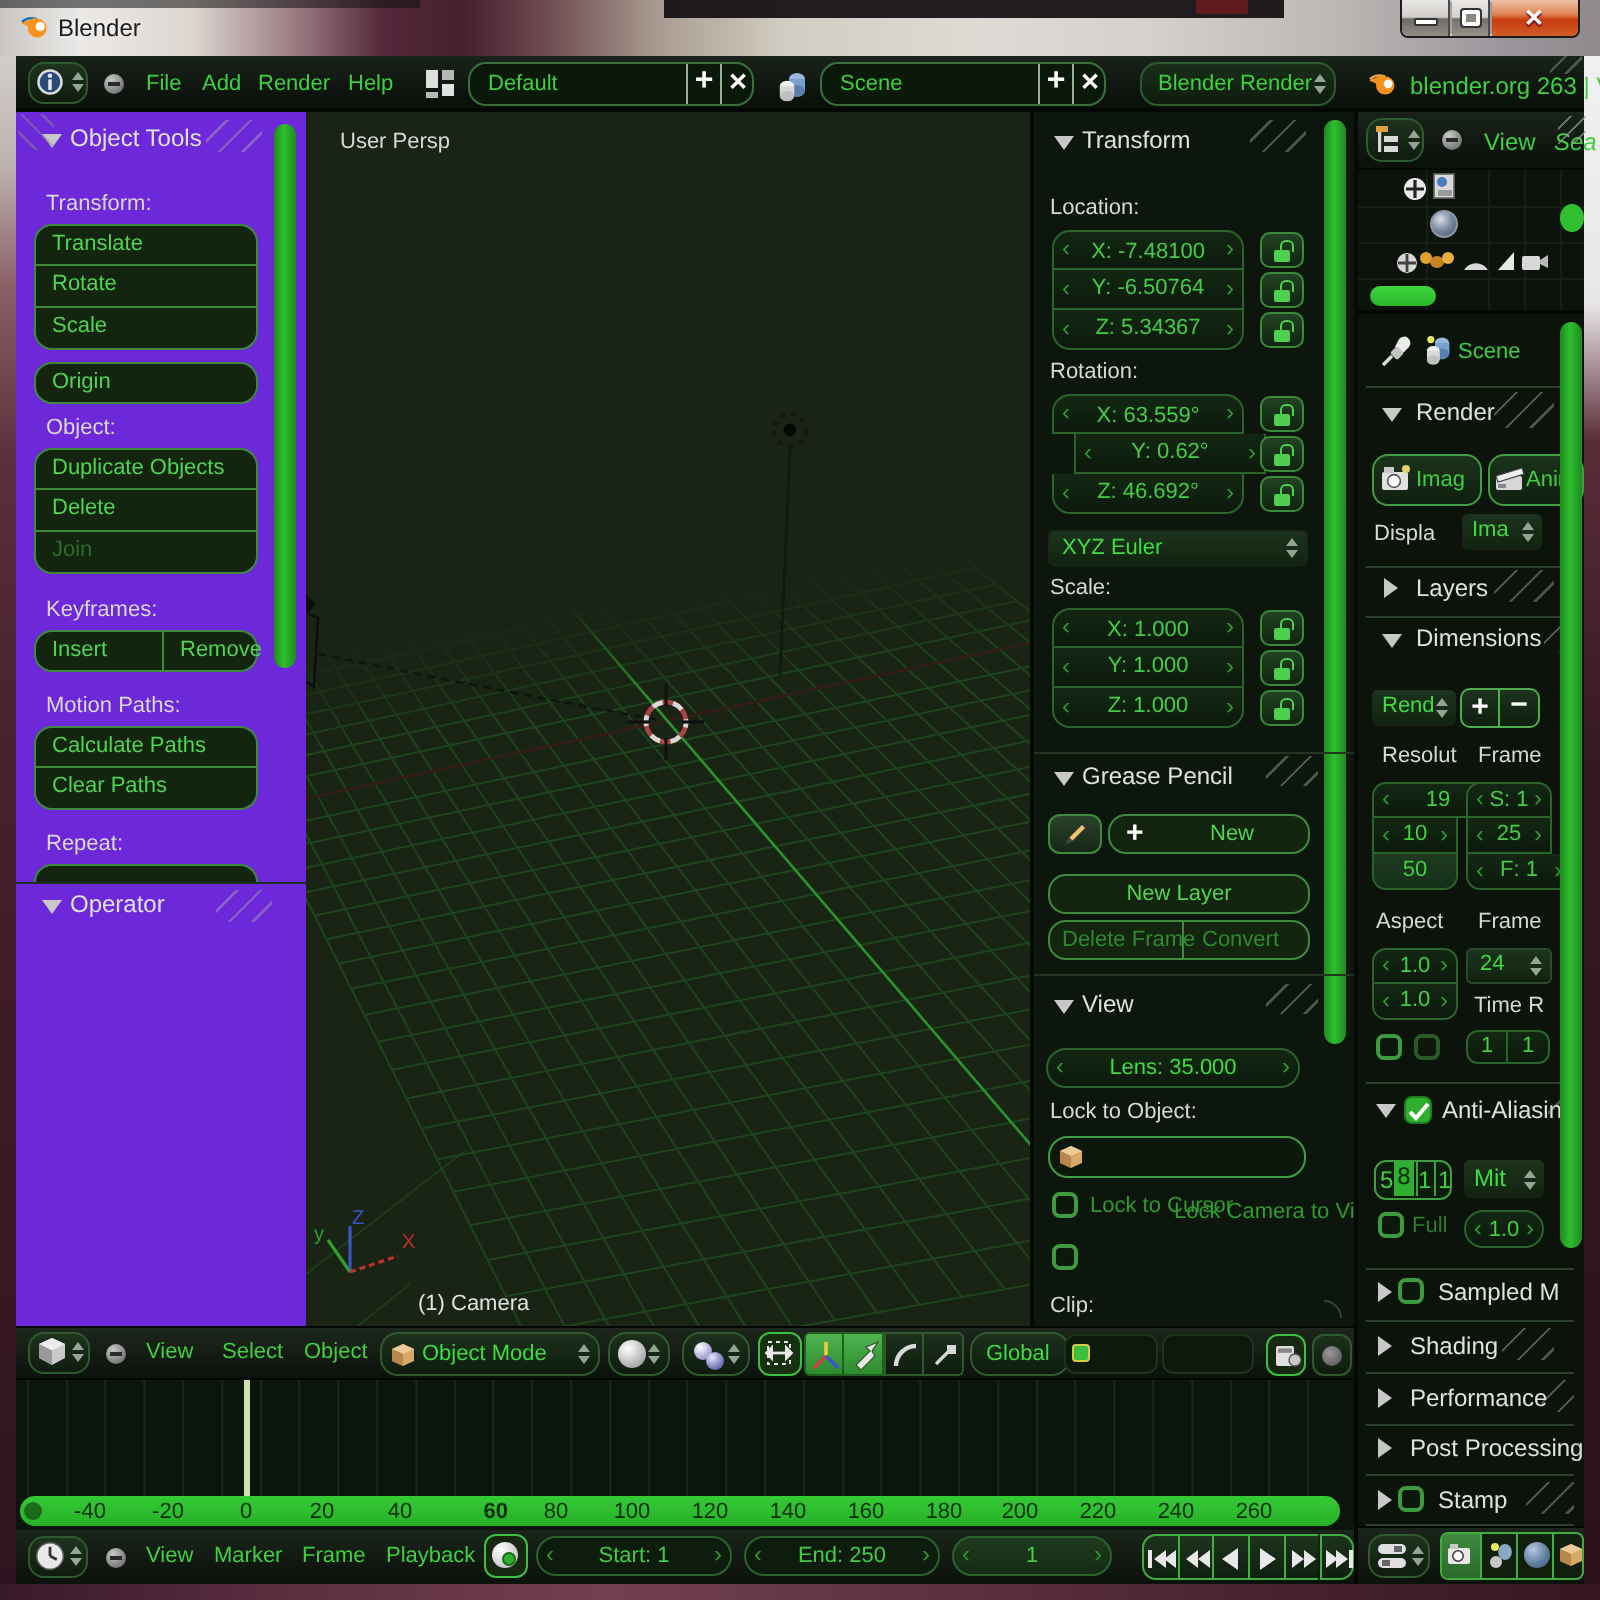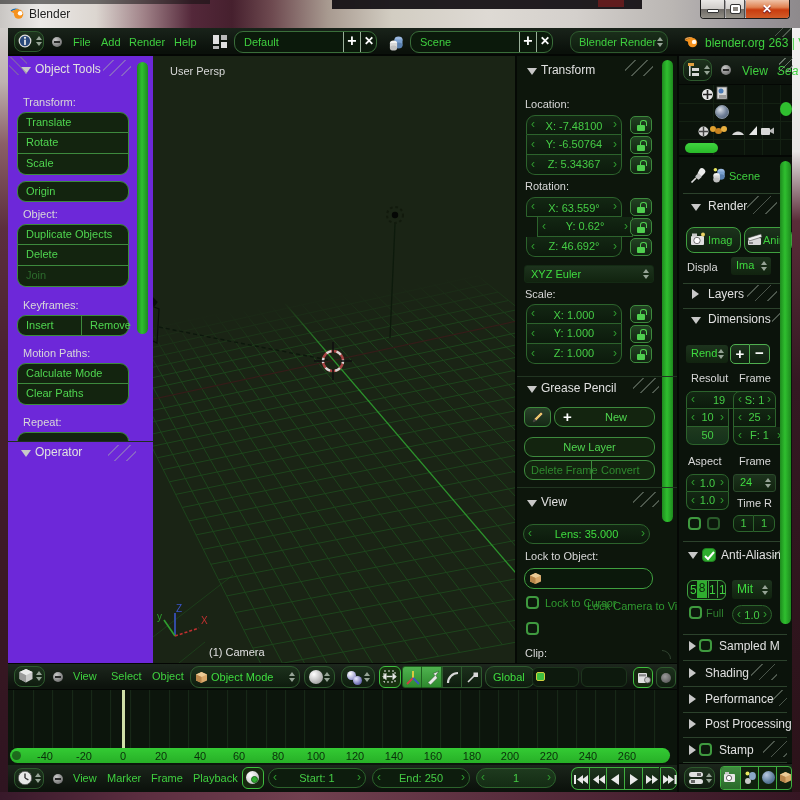--- a/index.html
+++ b/index.html
@@ -141,21 +141,21 @@
           <span style="position:absolute;left:8px;top:3px;">Join</span>
         </div>
     <div class="ab wt" style="left:15px;top:243px;">Keyframes:</div>
     <div class="ab btn" style="left:9px;top:259px;width:112px;height:21px;border-radius:9px;">
           <span style="position:absolute;left:8px;top:3px;">Insert</span>
           <span style="position:absolute;left:63px;top:0;width:1px;height:19px;background:#3d8a3d;"></span>
           <span style="position:absolute;left:72px;top:3px;">Remove</span>
         </div>
     <div class="ab wt" style="left:15px;top:291px;">Motion Paths:</div>
     <div class="ab btn" style="left:9px;top:307px;width:112px;height:21px;border-radius:9px 9px 0 0;">
-          <span style="position:absolute;left:8px;top:3px;">Calculate Mode</span>
+          <span style="position:absolute;left:8px;top:3px;">Calculate Paths</span>
         </div>
     <div class="ab btn" style="left:9px;top:328px;width:112px;height:21px;border-radius:0 0 9px 9px;border-top:none;">
           <span style="position:absolute;left:8px;top:3px;">Clear Paths</span>
         </div>
     <div class="ab wt" style="left:15px;top:360px;">Repeat:</div>
     <div class="ab btn" style="left:9px;top:376px;width:112px;height:9px;border-radius:9px 9px 0 0;border-bottom:none;"></div>
     <div class="ab sep" style="left:0;top:385px;width:145px;background:#1f2f1f;"></div>
     <div class="ab" style="left:13px;top:394px;width:0;height:0;border-left:5px solid transparent;border-right:5px solid transparent;border-top:7px solid #c8c8c8;"></div>
     <div class="ab hdrtxt" style="left:27px;top:389px;">Operator</div>
     <div class="ab" style="left:100px;top:389px;width:28px;height:16px;background:repeating-linear-gradient(135deg,transparent 0 7px,#aab8aa 7px 8.3px);opacity:.4;"></div>
@@ -436,21 +436,21 @@
     <div class="ab" style="left:0;top:0;width:669px;height:58px;background:repeating-linear-gradient(90deg,transparent 0 18.4px,#182a18 18.4px 19.4px);background-position:-12.9px 0;"></div>
     <div class="ab" style="left:114px;top:0;width:2.5px;height:58px;background:#cfe0a8;"></div>
     <div class="ab" style="left:2px;top:58px;width:660px;height:15px;border-radius:8px;background:linear-gradient(#34cb34,#27b027);"></div>
     <div class="ab" style="left:4px;top:61px;width:9px;height:9px;border-radius:50%;background:#0d150c;opacity:.5;"></div>
     <div id="ruler" class="ab" style="top:59px;font-size:11px;color:#0b2e0b;">
           <span class="ab" style="left:22px;top:1px;width:30px;text-align:center;">-40</span>
           <span class="ab" style="left:61px;top:1px;width:30px;text-align:center;">-20</span>
           <span class="ab" style="left:100px;top:1px;width:30px;text-align:center;">0</span>
           <span class="ab" style="left:138px;top:1px;width:30px;text-align:center;">20</span>
           <span class="ab" style="left:177px;top:1px;width:30px;text-align:center;">40</span>
-          <span class="ab" style="left:216px;top:1px;width:30px;text-align:center;">60</span>
+          <span class="ab" style="left:216px;top:1px;width:30px;text-align:right;font-weight:bold;">60</span>
           <span class="ab" style="left:255px;top:1px;width:30px;text-align:center;">80</span>
           <span class="ab" style="left:293px;top:1px;width:30px;text-align:center;">100</span>
           <span class="ab" style="left:332px;top:1px;width:30px;text-align:center;">120</span>
           <span class="ab" style="left:371px;top:1px;width:30px;text-align:center;">140</span>
           <span class="ab" style="left:410px;top:1px;width:30px;text-align:center;">160</span>
           <span class="ab" style="left:449px;top:1px;width:30px;text-align:center;">180</span>
           <span class="ab" style="left:487px;top:1px;width:30px;text-align:center;">200</span>
           <span class="ab" style="left:526px;top:1px;width:30px;text-align:center;">220</span>
           <span class="ab" style="left:565px;top:1px;width:30px;text-align:center;">240</span>
           <span class="ab" style="left:604px;top:1px;width:30px;text-align:center;">260</span>

